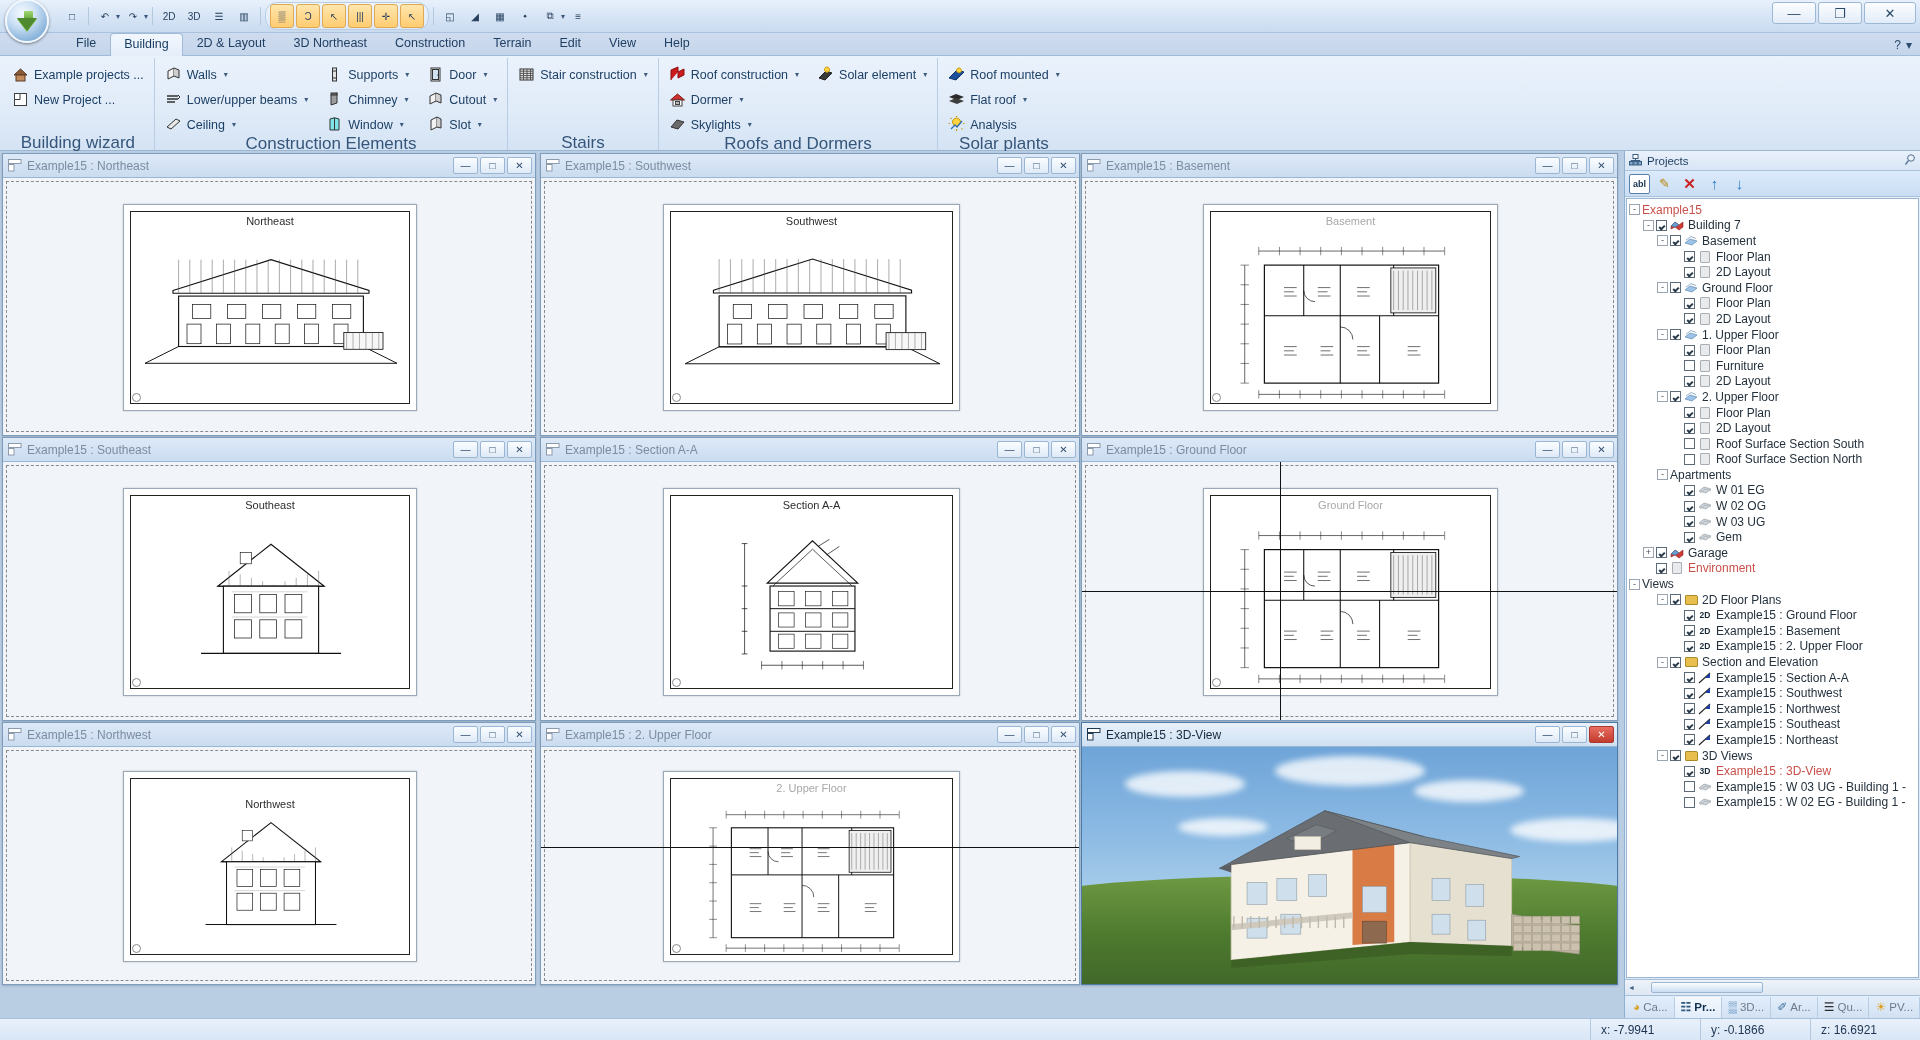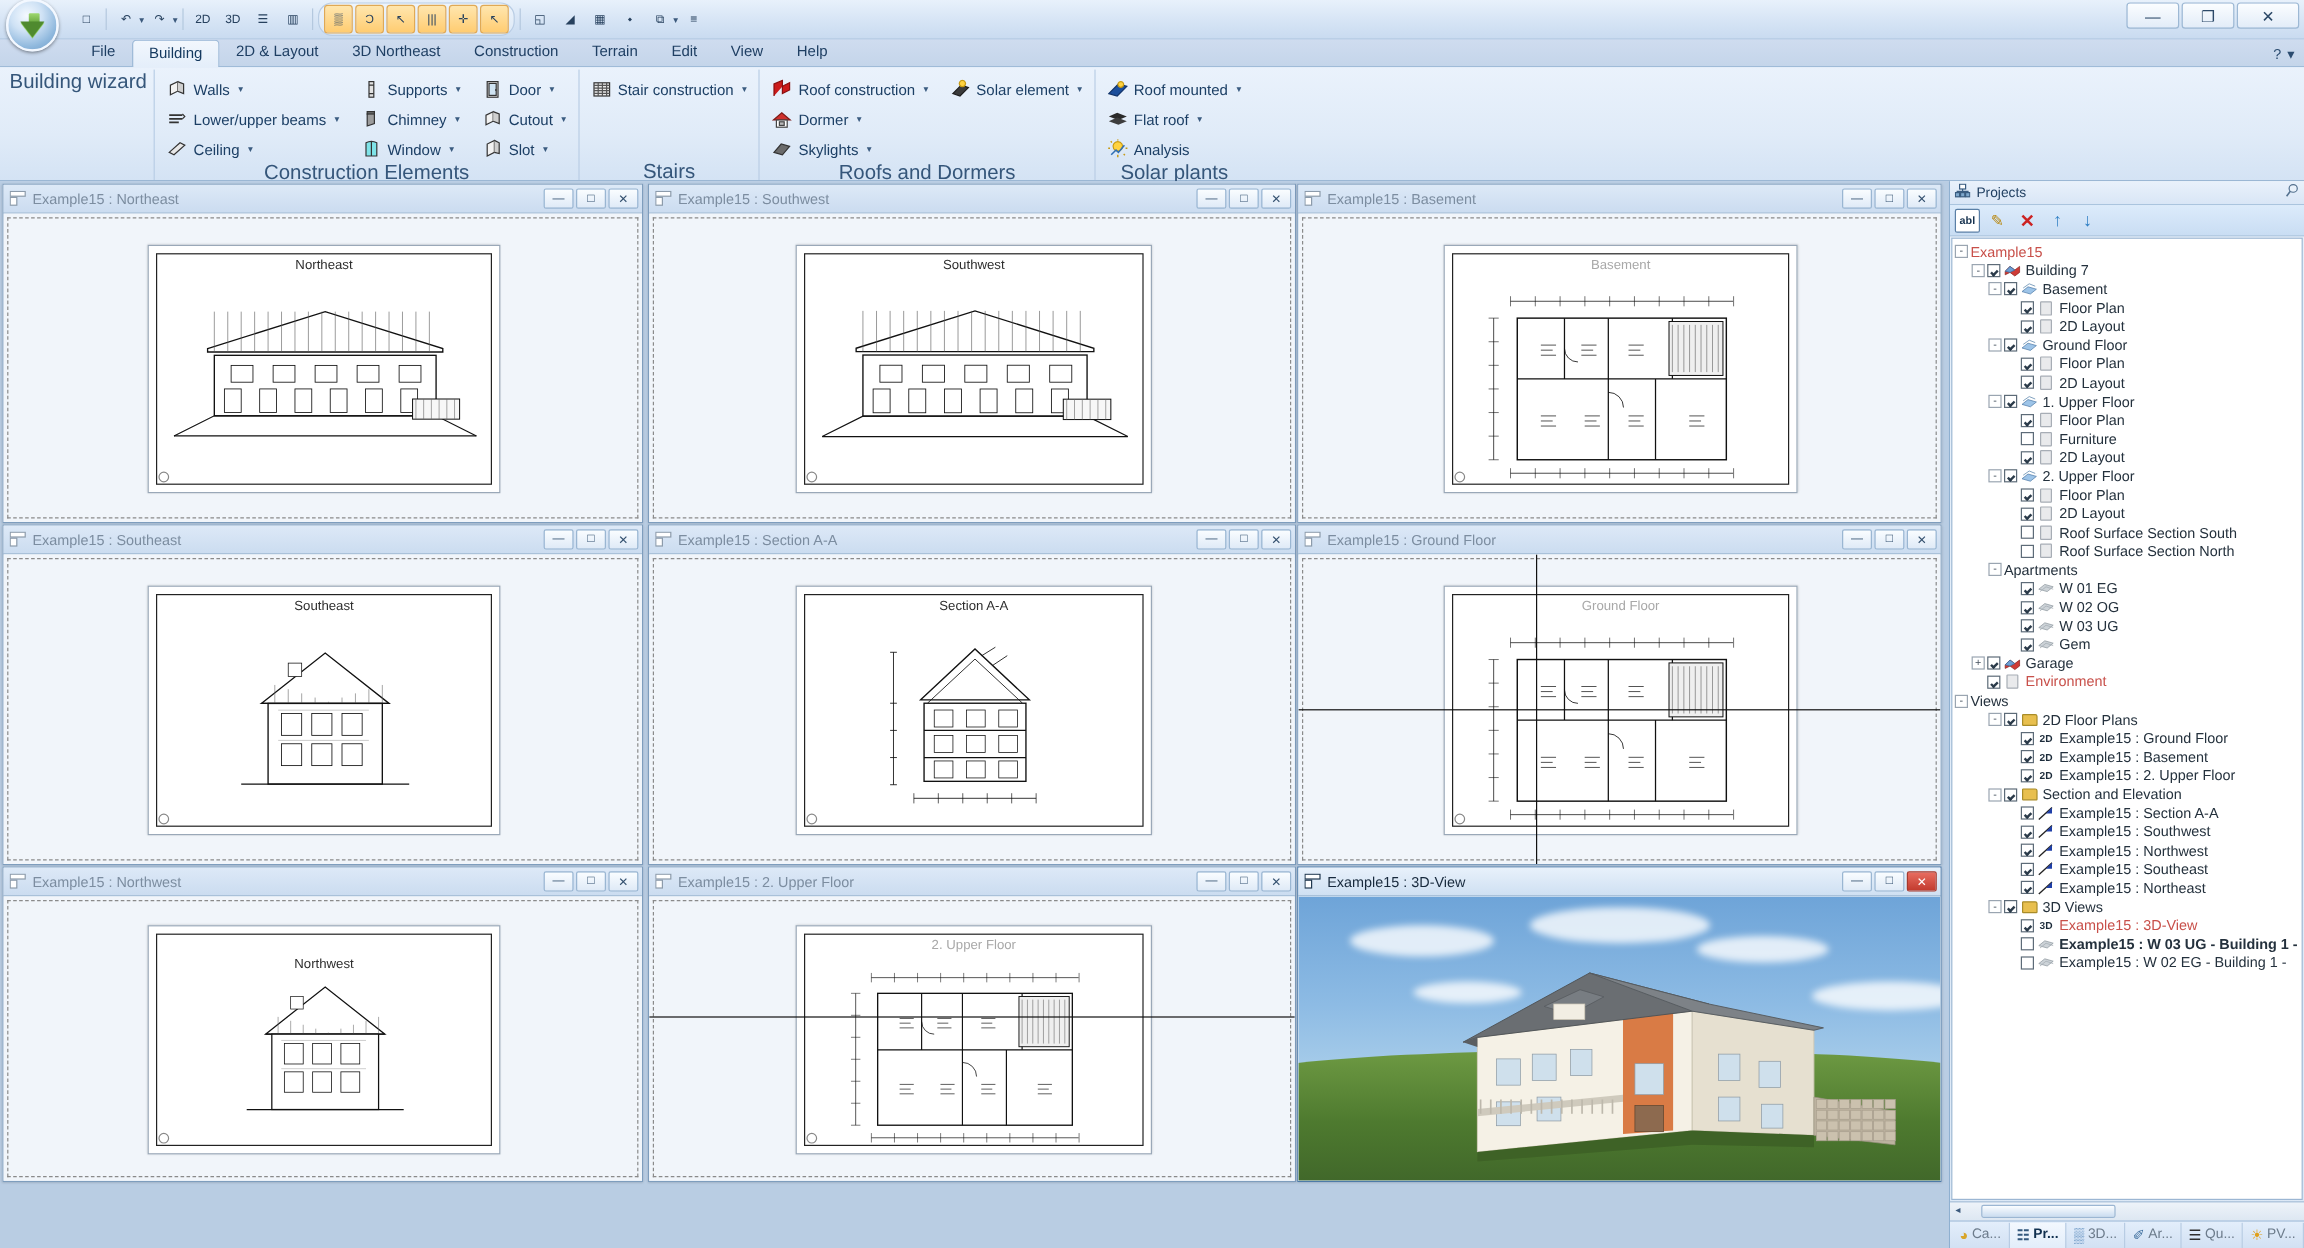--- a/index.html
+++ b/index.html
@@ -309,20 +309,42 @@
       <div class="tab">View</div>
       <div class="tab">Help</div>
       <div class="helpicons">
       <span>?</span>
       <span>▾</span>
     </div>
   </div>
 
   <div class="ribbon" id="ribbon">
       <div class="rgroup">
+        <div class="gcontent">
+          <div class="gcol">
+            <div class="gitem">
+              <span class="ico">
+                <svg width="17" height="17" viewBox="0 0 17 17">
+                  <path d="M2 9 L8.5 3 L15 9 Z" fill="#8a5a38" stroke="#5d3a22" stroke-width="1"></path>
+                  <rect x="4" y="9" width="9" height="6" fill="#c08a5e" stroke="#5d3a22"></rect>
+                </svg>
+              </span>
+              <span>Example projects ...</span>
+            </div>
+            <div class="gitem">
+              <span class="ico">
+                <svg width="17" height="17" viewBox="0 0 17 17">
+                  <rect x="2.5" y="2.5" width="12" height="12" fill="#fff" stroke="#3d3d3d"></rect>
+                  <path d="M2.5 8.5 H8 V2.5" fill="#fff" stroke="#3d3d3d" stroke-width="1"></path>
+                </svg>
+              </span>
+              <span>New Project ...</span>
+            </div>
+          </div>
+        </div>
         <div class="glabel">Building wizard</div>
       </div>
       <div class="rgroup">
         <div class="gcontent">
           <div class="gcol">
             <div class="gitem">
               <span class="ico">
                 <svg width="17" height="17" viewBox="0 0 17 17">
                   <path d="M3 13 V5 L9 2 V10 Z" fill="#f2f2f2" stroke="#333" stroke-width="1"></path>
                   <path d="M9 2 L14 4 V12 L9 10" fill="#cfcfcf" stroke="#333" stroke-width="1"></path>
@@ -1464,21 +1486,21 @@
             <span class="tlabel">3D Views</span>
           </div>
           <div class="trow" style="padding-left: 42px;">
             <span class="expspace"></span>
             <span class="cbx checked"></span>
             <span class="ticon">
               <span class="blue2d">3D</span>
             </span>
             <span class="tlabel red">Example15 : 3D-View</span>
           </div>
-          <div class="trow" style="padding-left: 42px; font-weight: bold;">
+          <div class="trow" style="padding-left: 42px;">
             <span class="expspace"></span>
             <span class="cbx"></span>
             <span class="ticon">
               <svg width="14" height="12" viewBox="0 0 14 12">
                 <path d="M1 7 L6 3 L13 5 L8 9 Z" fill="#cdd3d8" stroke="#8d969e" stroke-width="0.6"></path>
                 <path d="M2 9 L7 5 L13 7" fill="none" stroke="#a8b0b7" stroke-width="0.7"></path>
               </svg>
             </span>
             <span class="tlabel">Example15 : W 03 UG - Building 1 -</span>
           </div>
@@ -1520,13 +1542,18 @@
             <span>Qu...</span>
           </div>
           <div class="btab">
             <span style="color: rgb(224, 160, 28); font-size: 12px;">☀</span>
             <span>PV...</span>
           </div>
         </div>
     </div>
   </div>
 
+  <div class="statusbar">
+    <div class="scell">x: -7.9941</div>
+    <div class="scell">y: -0.1866</div>
+    <div class="scell">z: 16.6921</div>
+  </div>
 </div>
 
 </body></html>

